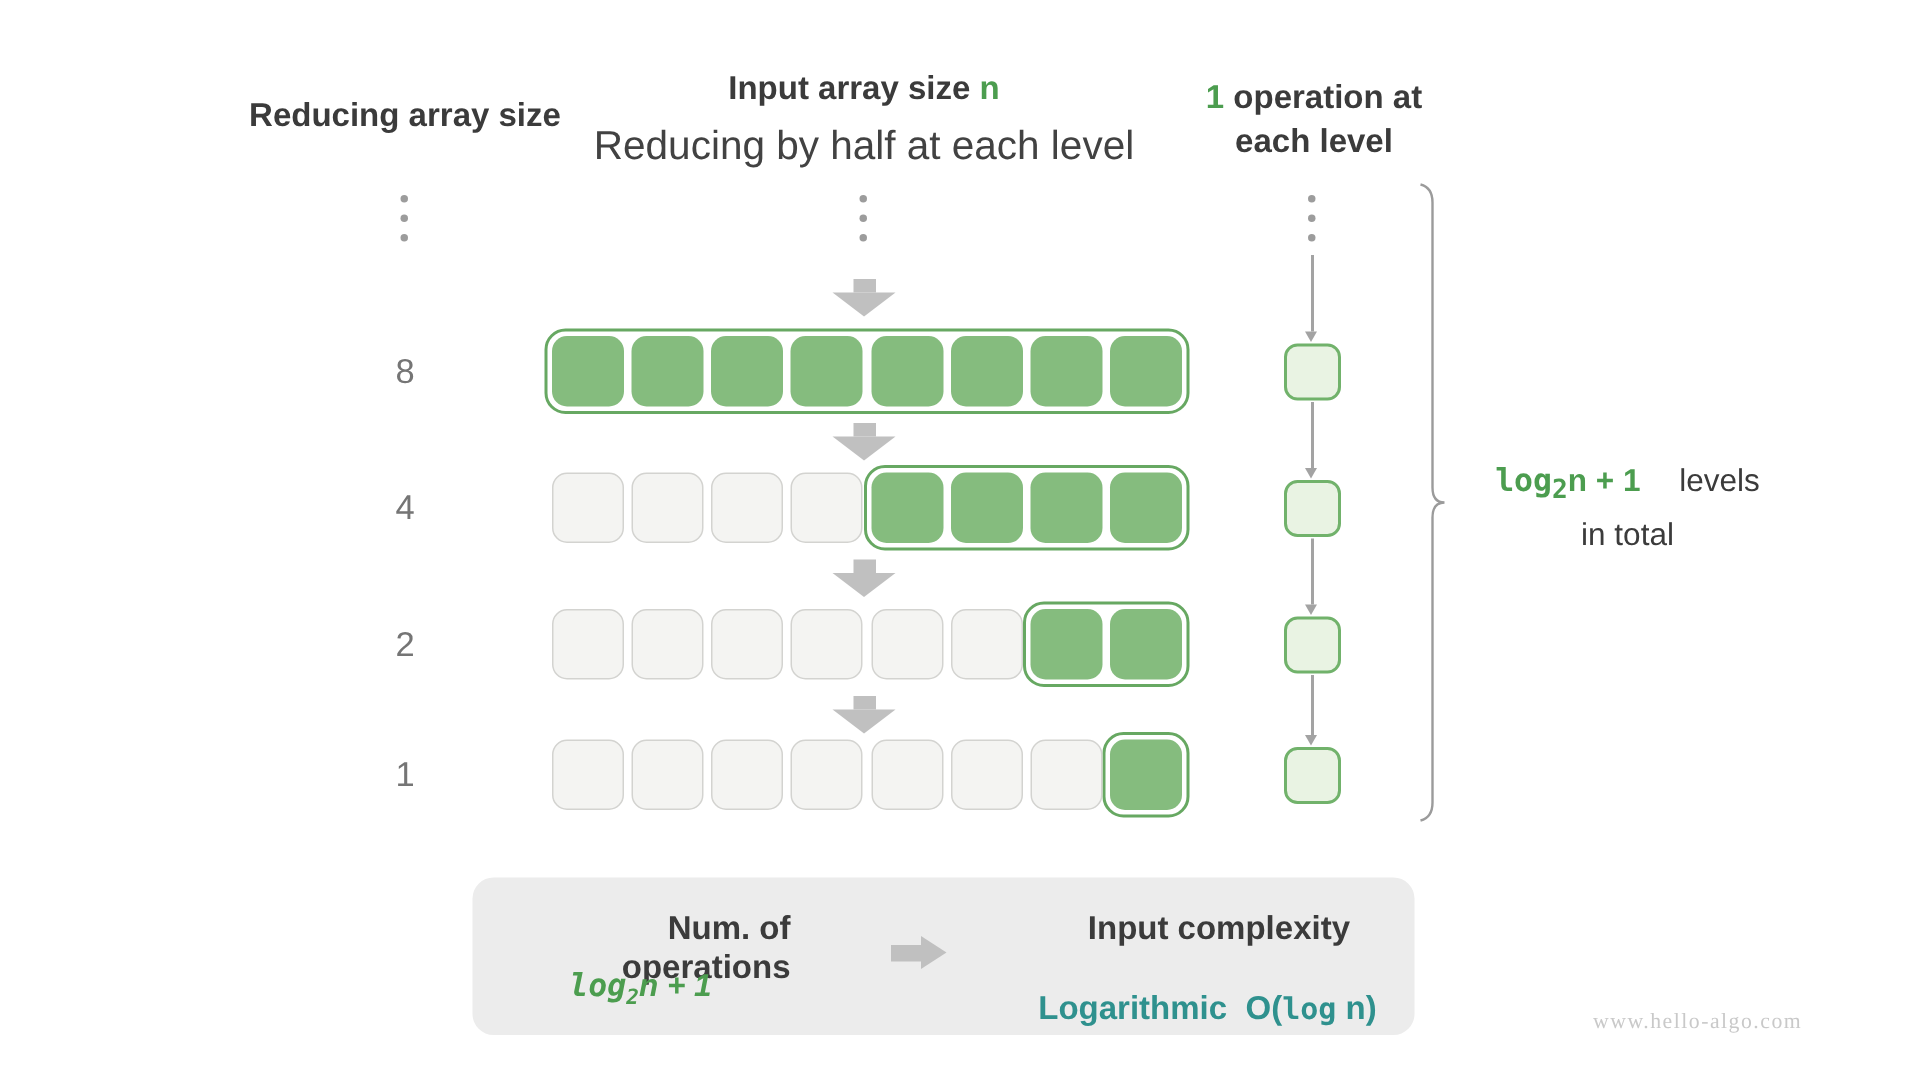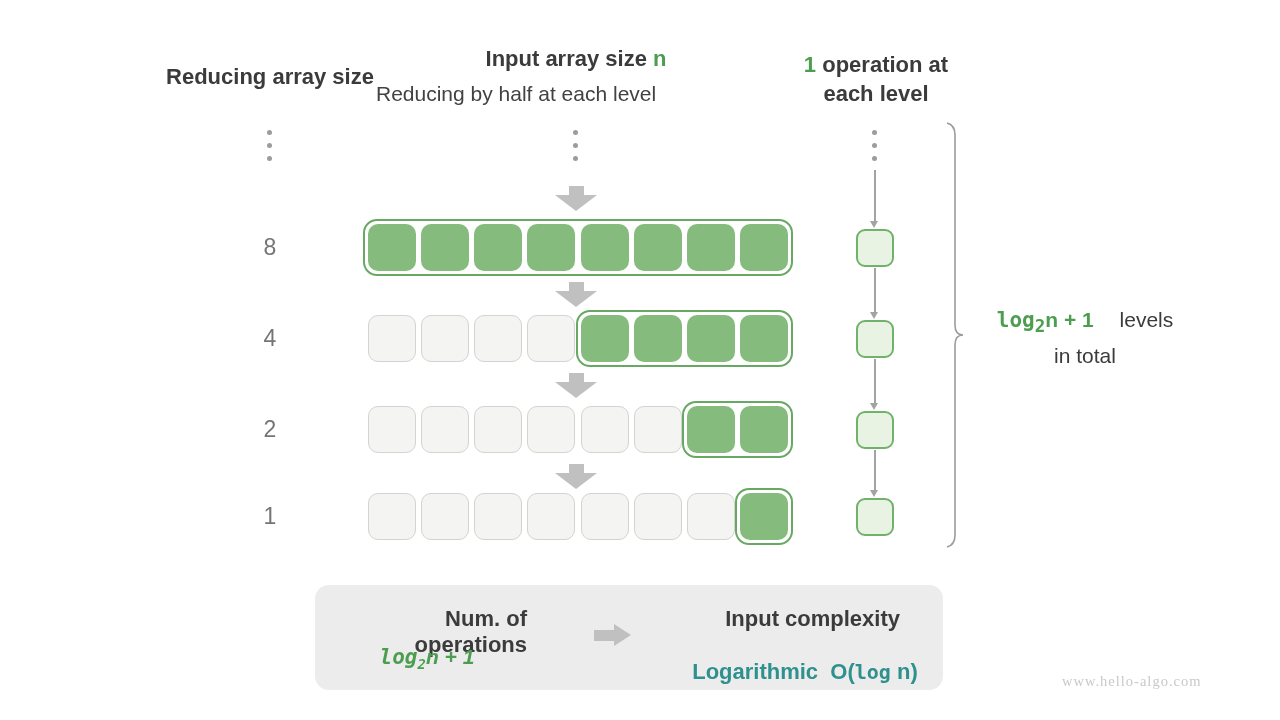--- a/index.html
+++ b/index.html
@@ -6,21 +6,21 @@
   .canvas{
     position:relative;width:1280px;height:720px;background:#ffffff;
     font-family:"Liberation Sans",sans-serif;overflow:hidden;
     --green-text:#4C9D4F;--teal-text:#2F918E;--cell-green:#85BC7E;--cell-green-border:#67A862;
     --cell-gray:#F4F4F2;--cell-gray-border:#D3D3D0;--ops-box-fill:#E9F3E3;--ops-box-border:#71B26B;
     --arrow-gray:#C0C0C0;--line-gray:#A3A3A3;--text-dark:#3B3B3B;--text-mid:#424242;
     --label-gray:#757575;--box-bg:#ECECEC;--watermark:#C9C9C9;--brace:#9B9B9B;
   }
   .abs{position:absolute;}
   .hdr{font-weight:bold;font-size:22px;color:var(--text-dark);text-align:center;}
-  .sub-hdr{font-size:21px;color:var(--text-mid);text-align:left;}
+  .sub-hdr{font-size:27px;color:var(--text-mid);text-align:center;}
   .green{color:var(--green-text);}
   .teal{color:var(--teal-text);}
   .mono{font-family:"DejaVu Sans Mono",monospace;font-weight:bold;}
   .dots{display:flex;flex-direction:column;gap:8px;align-items:center;}
   .dot{width:5px;height:5px;border-radius:50%;background:#9c9c9c;}
   .blk-arrow-down .stem{width:15px;height:9px;background:var(--arrow-gray);margin:0 auto;}
   .blk-arrow-down .head{width:0;height:0;border-left:21px solid transparent;border-right:21px solid transparent;border-top:16px solid var(--arrow-gray);}
   .blk-arrow-right{display:flex;align-items:center;}
   .blk-arrow-right .stem{width:20px;height:11px;background:var(--arrow-gray);}
   .blk-arrow-right .head{width:0;height:0;border-top:11px solid transparent;border-bottom:11px solid transparent;border-left:17px solid var(--arrow-gray);}

